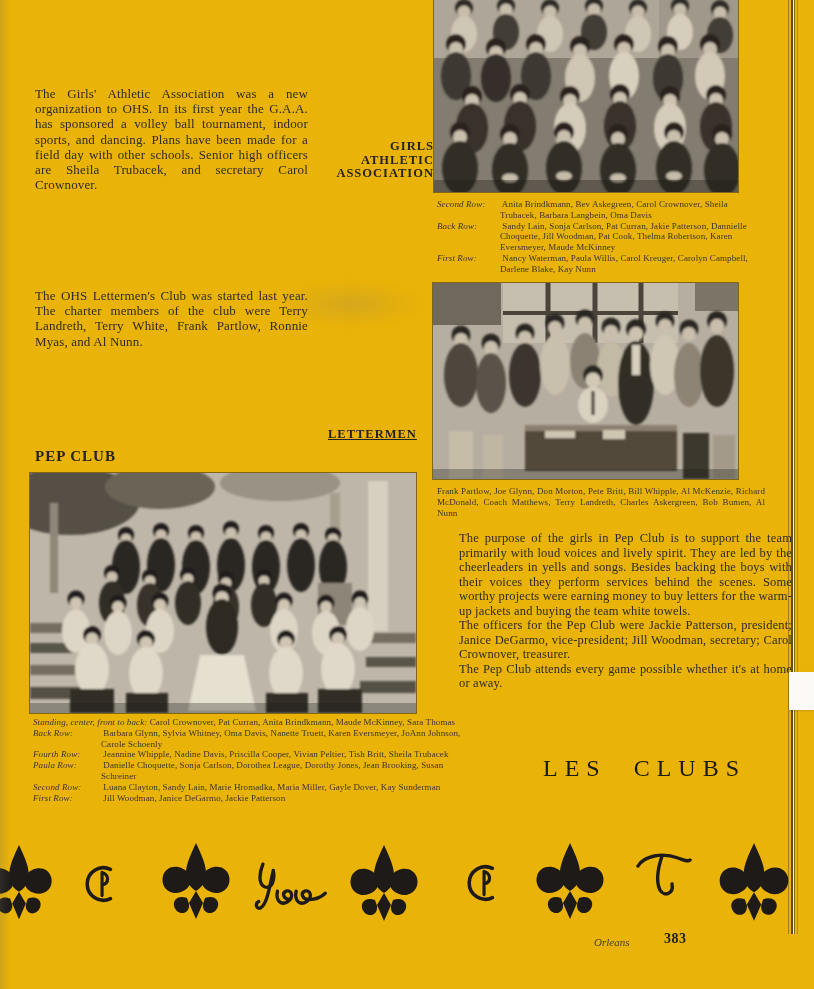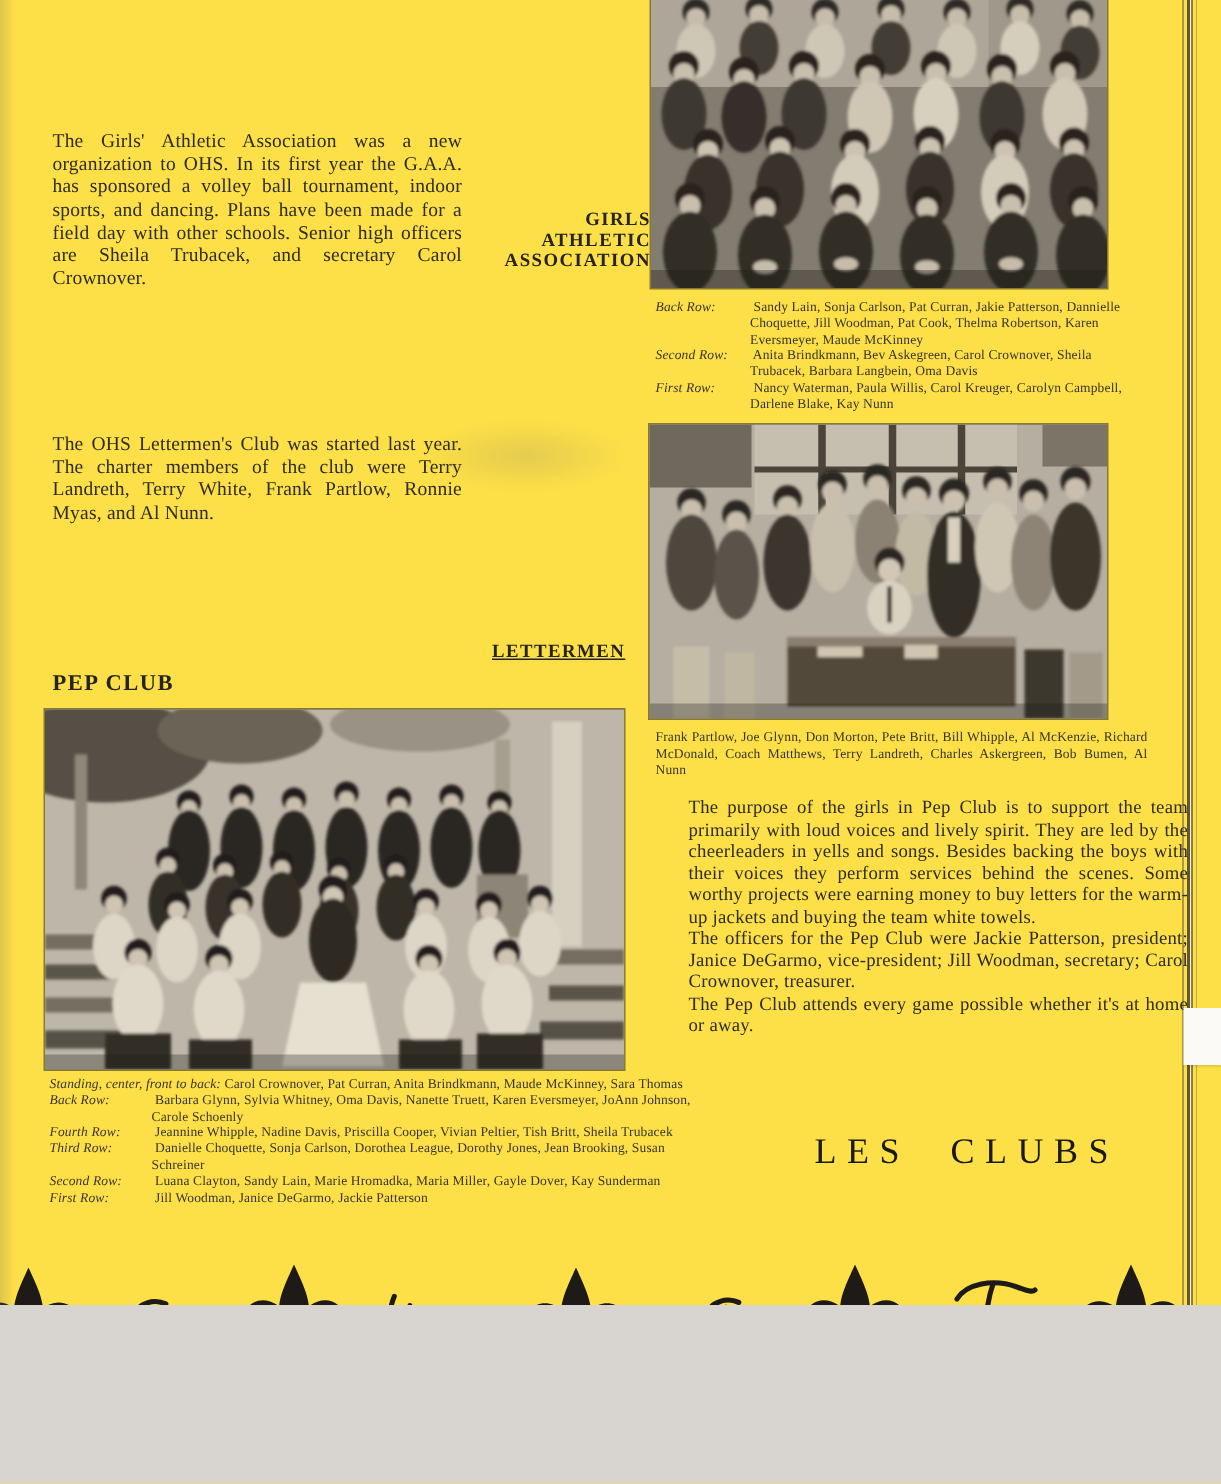--- a/index.html
+++ b/index.html
@@ -1,20 +1,20 @@
 <!DOCTYPE html>
 <html><head>
 <meta charset="utf-8">
 <title>Yearbook Page</title>
 <style>
   html,body{margin:0;padding:0;background:#d8d5d0;}
   #page{
     position:relative;
-    width:814px;height:870px;
-    background:#fde047;
+    width:814px;height:989px;
+    background:#eab308;
     overflow:hidden;
     font-family:"Liberation Serif","DejaVu Serif",serif;
     color:#2e2b26;
   }
   
   .body-copy{
     position:absolute;
     text-align:justify;
     font-size:13px;line-height:1.17;
     letter-spacing:.15px;
@@ -232,26 +232,26 @@
           <ellipse cx="240" cy="176" rx="8" ry="4.5" fill="#c6bcaa"></ellipse>
           <ellipse cx="76" cy="178" rx="8" ry="4.5" fill="#c6bcaa"></ellipse>
         </g>
       </g>
       <rect y="180" width="304" height="12" fill="rgba(28,25,21,.35)"></rect>
     </svg>
   </div>
 
   <div class="caption caption-gaa">
     <p class="cap-row">
+      <span class="cap-label">Second Row:</span>
+      <span>Anita Brindkmann, Bev Askegreen, Carol Crownover, Sheila Trubacek, Barbara Langbein, Oma Davis</span>
+    </p>
+    <p class="cap-row">
       <span class="cap-label">Back Row:</span>
       <span>Sandy Lain, Sonja Carlson, Pat Curran, Jakie Patterson, Dannielle Choquette, Jill Woodman, Pat Cook, Thelma Robertson, Karen Eversmeyer, Maude McKinney</span>
-    </p>
-    <p class="cap-row">
-      <span class="cap-label">Second Row:</span>
-      <span>Anita Brindkmann, Bev Askegreen, Carol Crownover, Sheila Trubacek, Barbara Langbein, Oma Davis</span>
     </p>
     <p class="cap-row">
       <span class="cap-label">First Row:</span>
       <span>Nancy Waterman, Paula Willis, Carol Kreuger, Carolyn Campbell, Darlene Blake, Kay Nunn</span>
     </p>
   </div>
 
   <div class="body-copy para-lettermen">
     <p>The OHS Lettermen's Club was started last year. The charter members of the club were Terry Landreth, Terry White, Frank Partlow, Ronnie Myas, and Al Nunn.</p>
   </div>
@@ -460,21 +460,21 @@
     </p>
     <p class="cap-row">
       <span class="cap-label">Back Row:</span>
       <span>Barbara Glynn, Sylvia Whitney, Oma Davis, Nanette Truett, Karen Eversmeyer, JoAnn Johnson, Carole Schoenly</span>
     </p>
     <p class="cap-row">
       <span class="cap-label">Fourth Row:</span>
       <span>Jeannine Whipple, Nadine Davis, Priscilla Cooper, Vivian Peltier, Tish Britt, Sheila Trubacek</span>
     </p>
     <p class="cap-row">
-      <span class="cap-label">Third Row:</span>
+      <span class="cap-label">Paula Row:</span>
       <span>Danielle Choquette, Sonja Carlson, Dorothea League, Dorothy Jones, Jean Brooking, Susan Schreiner</span>
     </p>
     <p class="cap-row">
       <span class="cap-label">Second Row:</span>
       <span>Luana Clayton, Sandy Lain, Marie Hromadka, Maria Miller, Gayle Dover, Kay Sunderman</span>
     </p>
     <p class="cap-row">
       <span class="cap-label">First Row:</span>
       <span>Jill Woodman, Janice DeGarmo, Jackie Patterson</span>
     </p>

